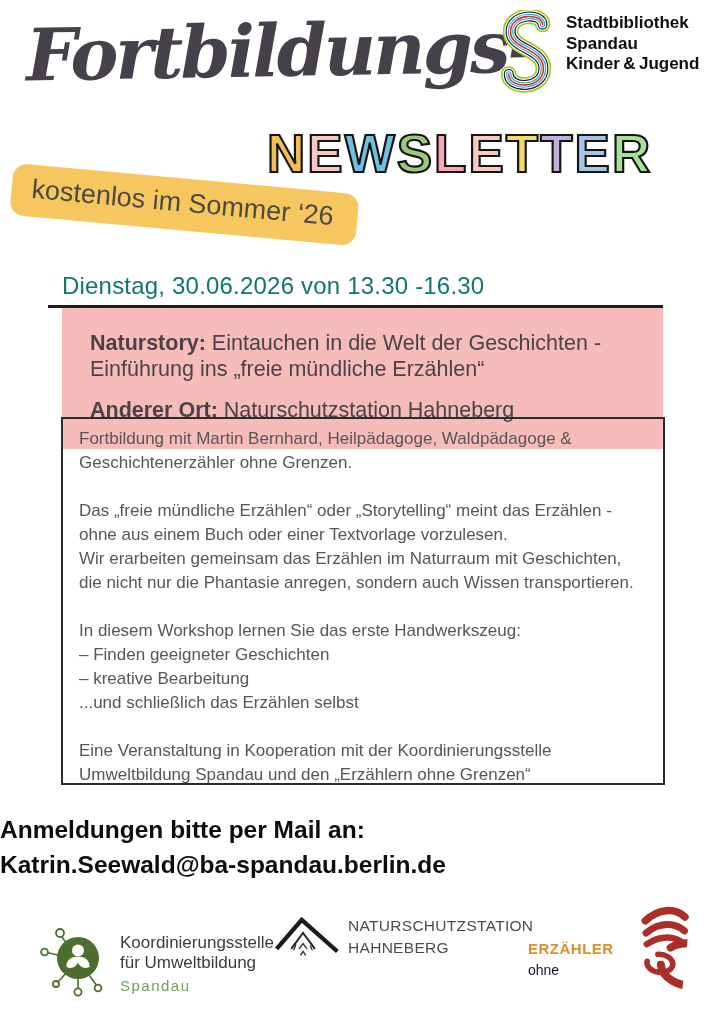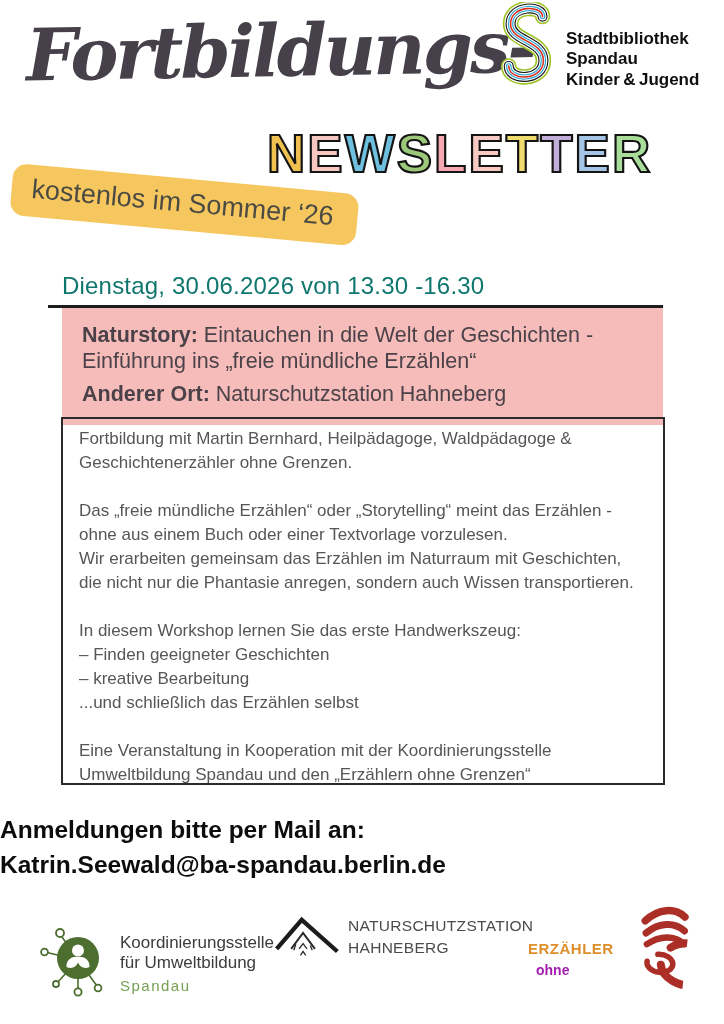--- a/index.html
+++ b/index.html
@@ -7,41 +7,41 @@
     position:relative;width:724px;height:1024px;background:#ffffff;
     font-family:"Liberation Sans",sans-serif;overflow:hidden;margin:0 auto;
   }
   
   .script-title{
     position:absolute;left:26px;top:8px;
     font-family:"DejaVu Serif",serif;font-style:italic;font-weight:700;
     font-size:72px;letter-spacing:-3px;color:#454049;white-space:nowrap;
     transform:rotate(-1deg);
   }
-  .brand{position:absolute;left:497px;top:2px;display:flex;align-items:flex-end;}
+  .brand{position:absolute;left:497px;top:10px;display:flex;align-items:flex-start;}
   .brand-text{margin-left:9px;padding-top:3px;font-weight:700;font-size:17px;line-height:20.5px;color:#0f0f0f;}
   .newsletter{
     position:absolute;left:267px;top:127px;white-space:nowrap;
     font-weight:700;font-size:53px;line-height:1;letter-spacing:2px;text-align:right;
     -webkit-text-stroke:2.2px #141414;
   }
   .badge{
     position:absolute;left:14px;top:163px;transform:rotate(5.2deg);transform-origin:0 0;
     background:#F6C75F;border-radius:14px;padding:9px 24px 12px 20px;
     font-size:27px;color:#4B4A43;white-space:nowrap;
   }
   
   .date-heading{position:absolute;left:62px;top:272px;font-size:24px;color:#0f766e;letter-spacing:.2px;white-space:nowrap;}
   .rule{position:absolute;left:48px;top:305px;width:615px;height:2.5px;background:#1d1d1d;}
   .highlight{
     position:absolute;left:62px;top:308px;width:601px;box-sizing:border-box;
     background:#F6BCBA;padding:7px 12px 9px;
     font-size:21.5px;line-height:25.5px;color:#4B4249;
   }
-  .highlight p{margin:8px;}
+  .highlight p{margin:16px;}
   .highlight strong{font-weight:700;}
   .desc-box{
     position:absolute;left:61px;top:417px;width:604px;height:368px;box-sizing:border-box;
     border:2px solid #2b2b2b;padding:8px 16px 12px;
     font-size:17px;line-height:24px;color:#565656;overflow:hidden;
   }
   .desc-box .para{margin:0 0 24px;}
   .desc-box .line{margin:0;}
   
   .mail{
@@ -50,21 +50,21 @@
   }
   
   .logo-koord{position:absolute;left:38px;top:924px;display:flex;}
   .koord-text{margin-left:4px;padding-top:9px;font-size:17px;line-height:20px;color:#3C3C3C;}
   .koord-spandau{font-size:15px;letter-spacing:1.5px;color:#76A054;margin-top:3px;}
   .logo-natur{position:absolute;left:274px;top:904px;display:flex;}
   .natur-text{margin-left:8px;padding-top:11px;font-size:15.5px;line-height:22px;letter-spacing:.3px;color:#4B4B4B;}
   .logo-erz{position:absolute;left:528px;top:920px;width:170px;height:100px;}
   .erz-text{position:absolute;left:0;top:20px;}
   .erz-l1{font-weight:700;font-size:15px;letter-spacing:.5px;color:#DE8F2B;}
-  .erz-l2{font-size:14px;color:#a21caf;margin:5px 8px;font-weight:bold;}
+  .erz-l2{font-size:14px;color:#0f172a;margin:5px 0;}
   .erz-l3{font-weight:700;font-size:15px;letter-spacing:1px;color:#C9A22B;margin-top:48px;}
   .erz-swirl{position:absolute;left:58px;top:-20px;transform:rotate(6deg);}
 </style>
 </head>
 <body>
 
 <div class="page">
 
   <div class="script-title" style="color: rgb(69, 64, 73);">Fortbildungs-</div>
 

